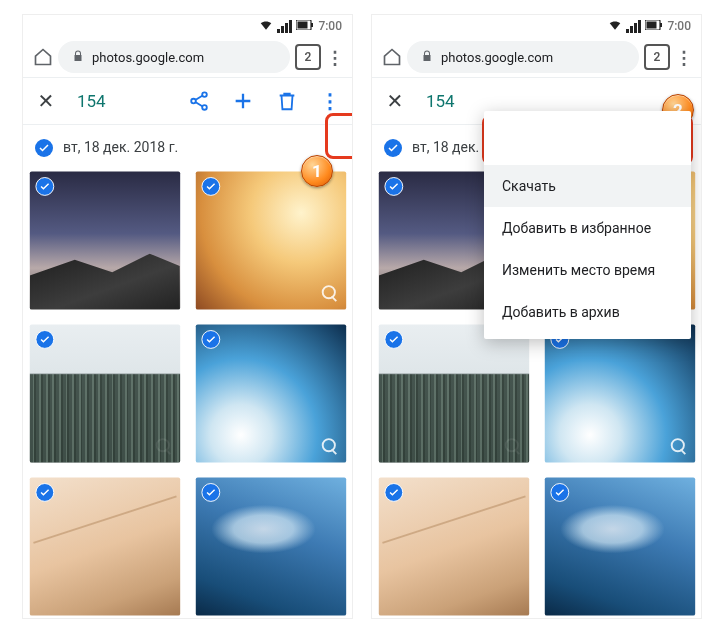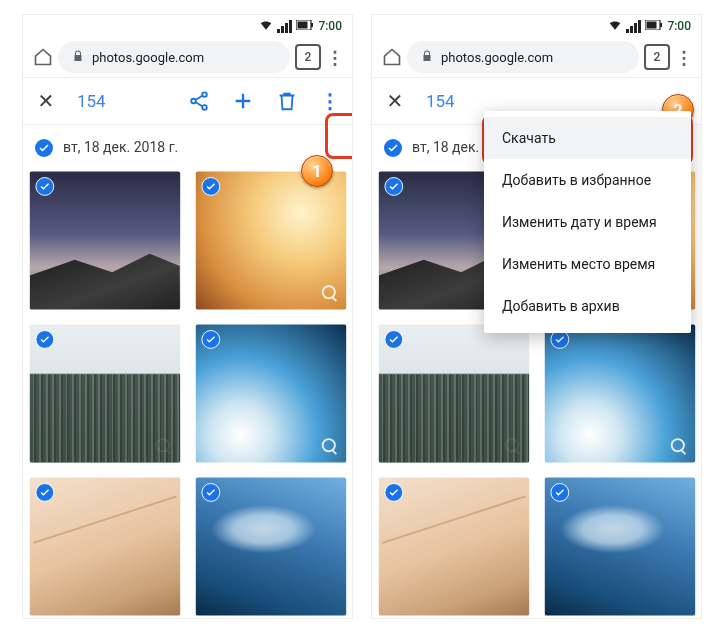--- a/index.html
+++ b/index.html
@@ -28,21 +28,21 @@
     box-sizing:border-box;
   }
   .status-bar{
     height:22px;
     display:flex;
     justify-content:flex-end;
     align-items:center;
     gap:4px;
     padding:0 10px;
     font-size:12px;
-    color:#14532d;
+    color:#737373;
     font-weight:500;
     text-align:center;
   }
   .sig{display:inline-flex;align-items:flex-end;gap:1px;}
   .sig span{width:3px;background:#222;display:inline-block;}
   .chrome-bar{
     height:40px;
     display:flex;
     align-items:center;
     padding:0 10px;
@@ -71,21 +71,21 @@
   .sel-bar{
     height:46px;
     border-top:1px solid #eceff1;
     border-bottom:1px solid #eceff1;
     display:flex;
     align-items:center;
     padding:0 14px;
     gap:22px;
   }
   .sel-x{font-size:20px;color:#3c4043;width:18px;text-align:center;}
-  .sel-count{font-size:17px;color:#3b82f6;flex:1;}
+  .sel-count{font-size:17px;color:#0f766e;flex:1;}
   .sel-actions{display:flex;align-items:center;gap:22px;}
   .ic{width:22px;height:22px;color:var(--blue);display:flex;align-items:center;justify-content:center;}
   .ic svg{width:22px;height:22px;}
   .blue-dots{color:var(--blue);font-size:20px;font-weight:bold;width:18px;text-align:center;}
   .date-row{
     display:flex;align-items:flex-start;gap:10px;
     padding:14px 12px 10px;
     font-size:14px;color:#3c4043;
   }
   .check{
@@ -153,21 +153,21 @@
     border-radius:2px;
     box-shadow:0 4px 18px rgba(0,0,0,.25);
     padding:6px 0;
     z-index:5;
   }
   .menu-item{
     padding:13px 18px;
     font-size:14px;
     color:#202124;
   }
-  .menu-item.hi{background:#f1f3f4;}
+  .menu-item.hi{background:#f1f3f4;margin-top:48px;}
 </style>
 </head>
 <body>
 
 <div class="phone">
 
   <div class="status-bar">
     <span><svg width="14" height="14" viewBox="0 0 24 24" fill="#222">
           <path d="M12 20l9-11c-5-4-13-4-18 0l9 11z"></path>
         </svg></span>
@@ -388,20 +388,19 @@
           <svg viewBox="0 0 24 24">
             <path d="M4 12l5 5L20 6" fill="none" stroke="#fff" stroke-width="3"></path>
           </svg>
         </span>
       </div>
   </div>
 
   <div class="menu">
     <div class="menu-item hi">Скачать</div>
     <div class="menu-item">Добавить в избранное</div>
-    <div class="menu-item">Изменить дату и время</div>
     <div class="menu-item">Изменить место время</div>
     <div class="menu-item">Добавить в архив</div>
   </div>
 
   <div class="ann hl-box" style="top:100px;left:110px;right:8px;height:44px;"></div>
   <div class="ann badge" style="top:79px;left:290px;">2</div>
 </div>
 
 </body></html>

